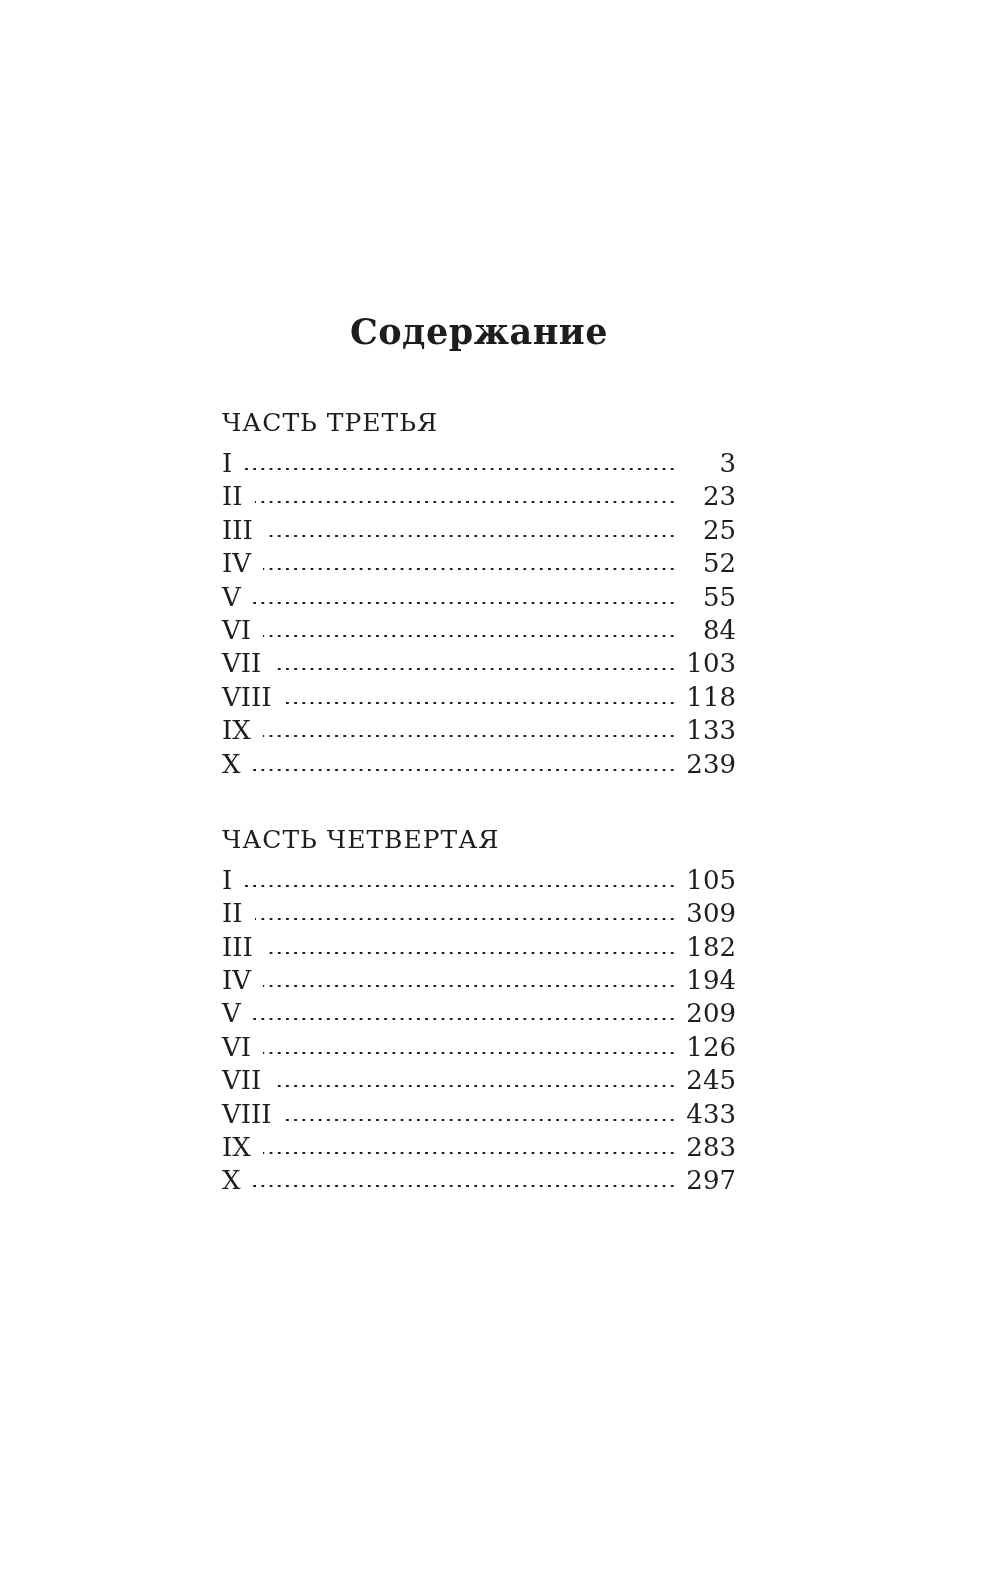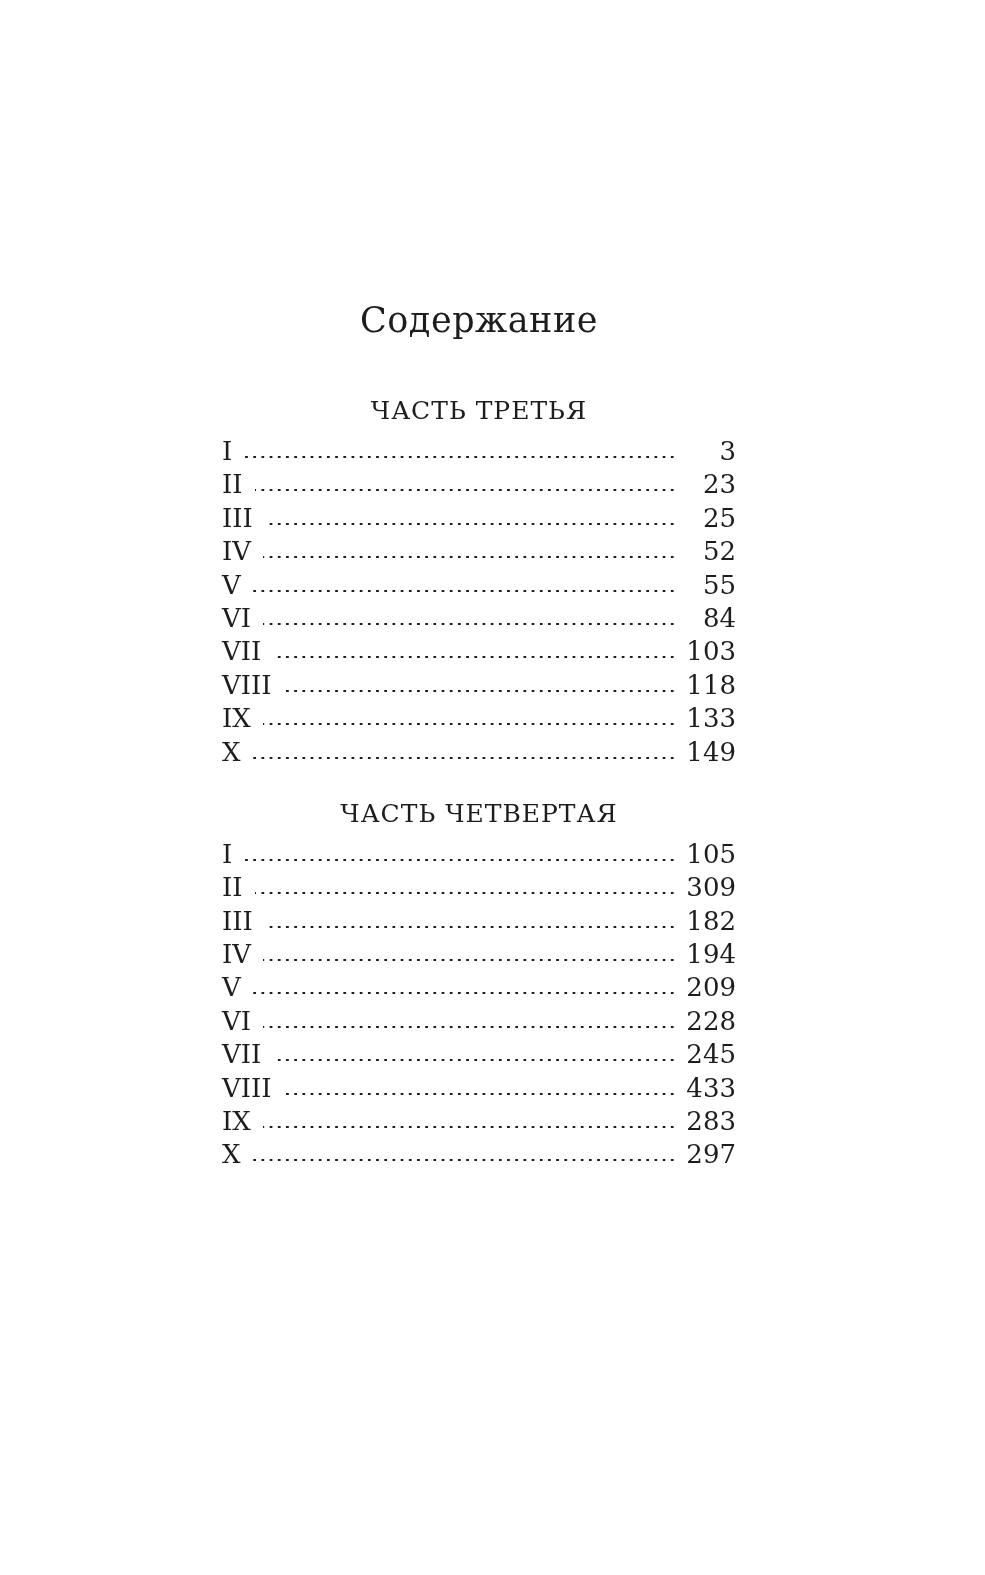--- a/index.html
+++ b/index.html
@@ -12,35 +12,35 @@
     font-family: "DejaVu Serif", "Liberation Serif", serif;
     overflow: hidden;
   }
   .toc {
     position: absolute;
     left: 222px;
     top: 298px;
     width: 514px;
   }
   .title {
-    margin: 0;
+    margin: 12px;
     font-size: 35px;
-    font-weight: 400;
+    font-weight: 700;
     line-height: 44px;
     text-align: center;
     letter-spacing: 0.5px;
   }
   .sections { margin-top: 53px; }
-  .toc-section + .toc-section { margin-top: 29px; }
+  .toc-section + .toc-section { margin-top: 43px; }
   .section-heading {
     margin: 0 0 8px 0;
     font-size: 25px;
     font-weight: 400;
     line-height: 32px;
-    text-align: center;
+    text-align: left;
     letter-spacing: 1px;
   }
   .entry {
     display: flex;
     justify-content: space-between;
     align-items: baseline;
     height: 33.4px;
     line-height: 33.4px;
     font-size: 26px;
     
@@ -112,21 +112,21 @@
     <span class="entry-page">118</span>
   </div>
 
   <div class="entry">
     <span class="entry-label">IX</span>
     <span class="entry-page">133</span>
   </div>
 
   <div class="entry">
     <span class="entry-label">X</span>
-    <span class="entry-page">149</span>
+    <span class="entry-page">239</span>
   </div>
 </div>
   </section>
 
   <section class="toc-section">
     <h2 class="section-heading">ЧАСТЬ ЧЕТВЕРТАЯ</h2>
     <div class="entries">
   <div class="entry">
     <span class="entry-label">I</span>
     <span class="entry-page">105</span>
@@ -147,21 +147,21 @@
     <span class="entry-page">194</span>
   </div>
 
   <div class="entry">
     <span class="entry-label">V</span>
     <span class="entry-page">209</span>
   </div>
 
   <div class="entry">
     <span class="entry-label">VI</span>
-    <span class="entry-page">228</span>
+    <span class="entry-page">126</span>
   </div>
 
   <div class="entry">
     <span class="entry-label">VII</span>
     <span class="entry-page">245</span>
   </div>
 
   <div class="entry">
     <span class="entry-label">VIII</span>
     <span class="entry-page">433</span>

